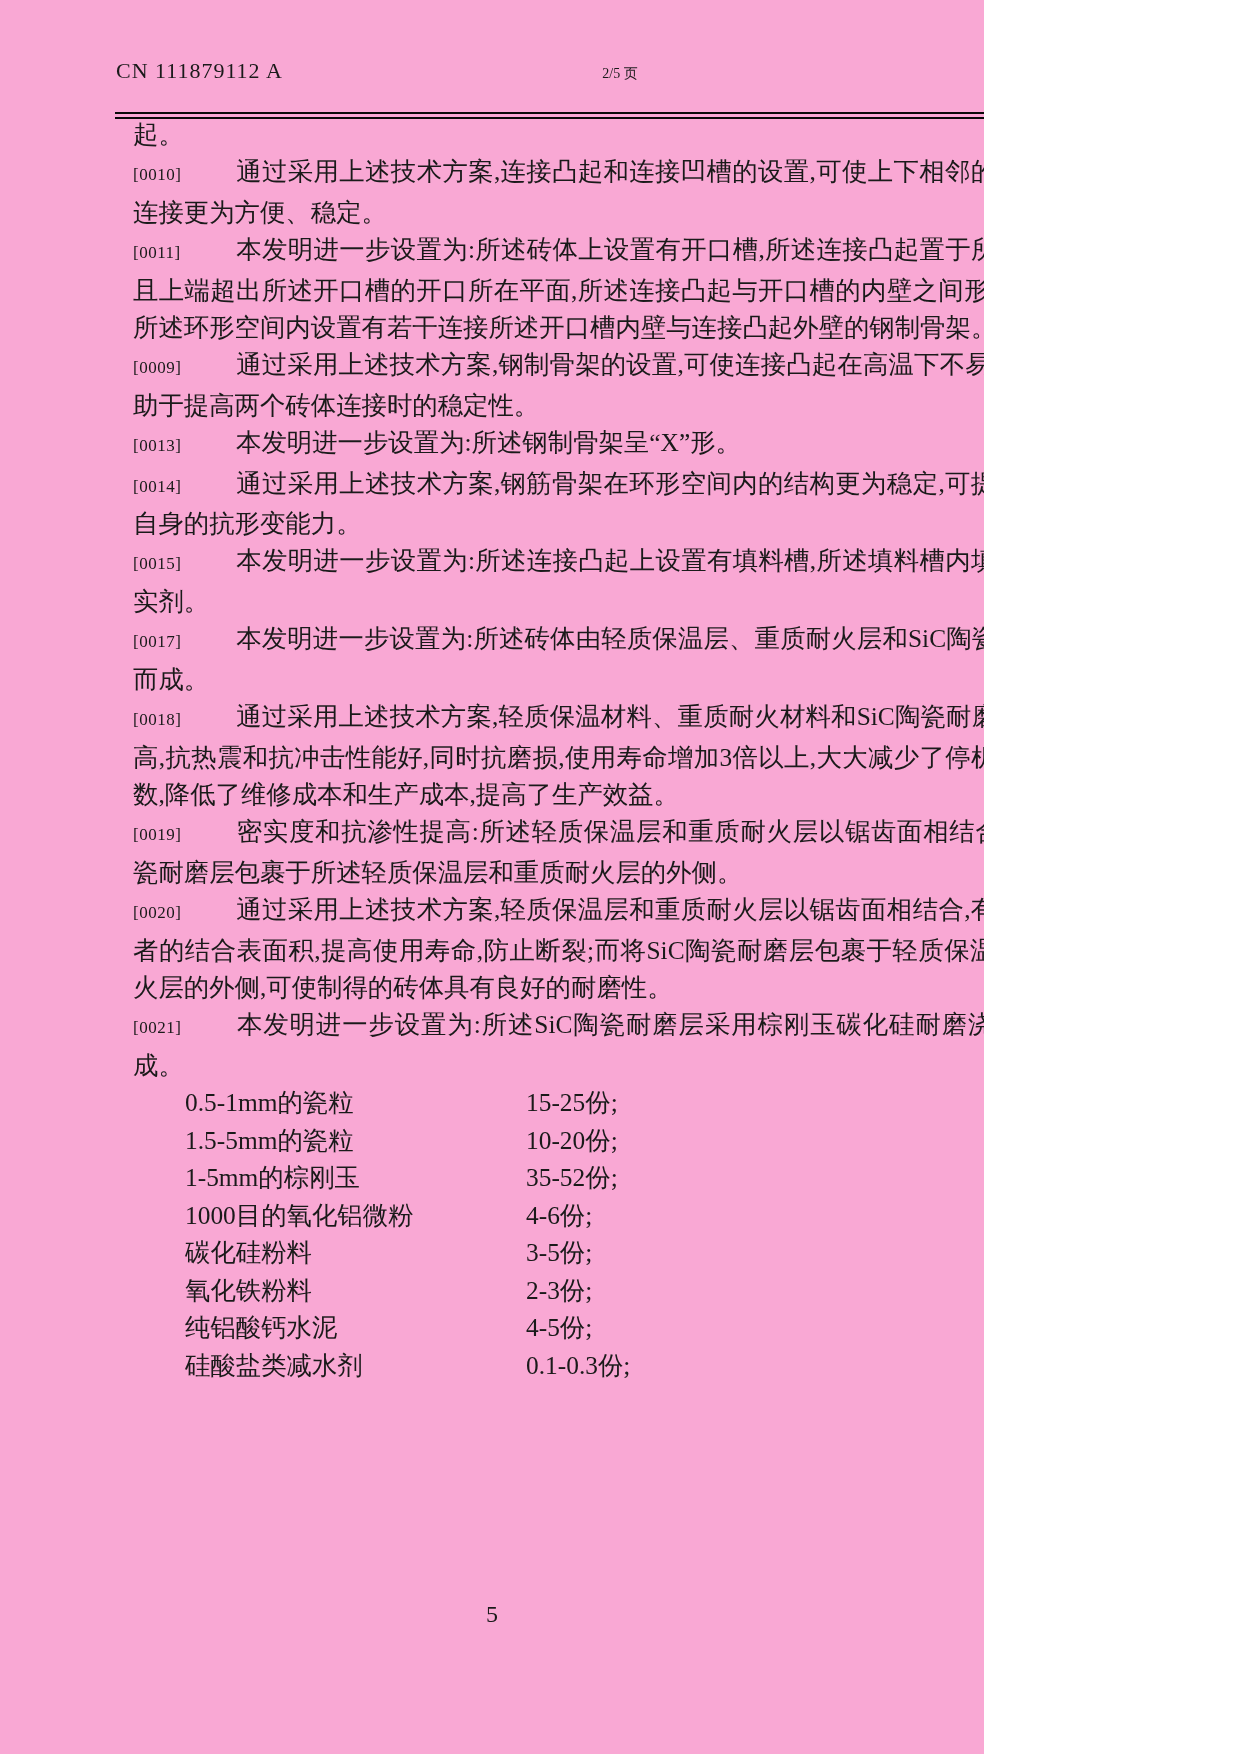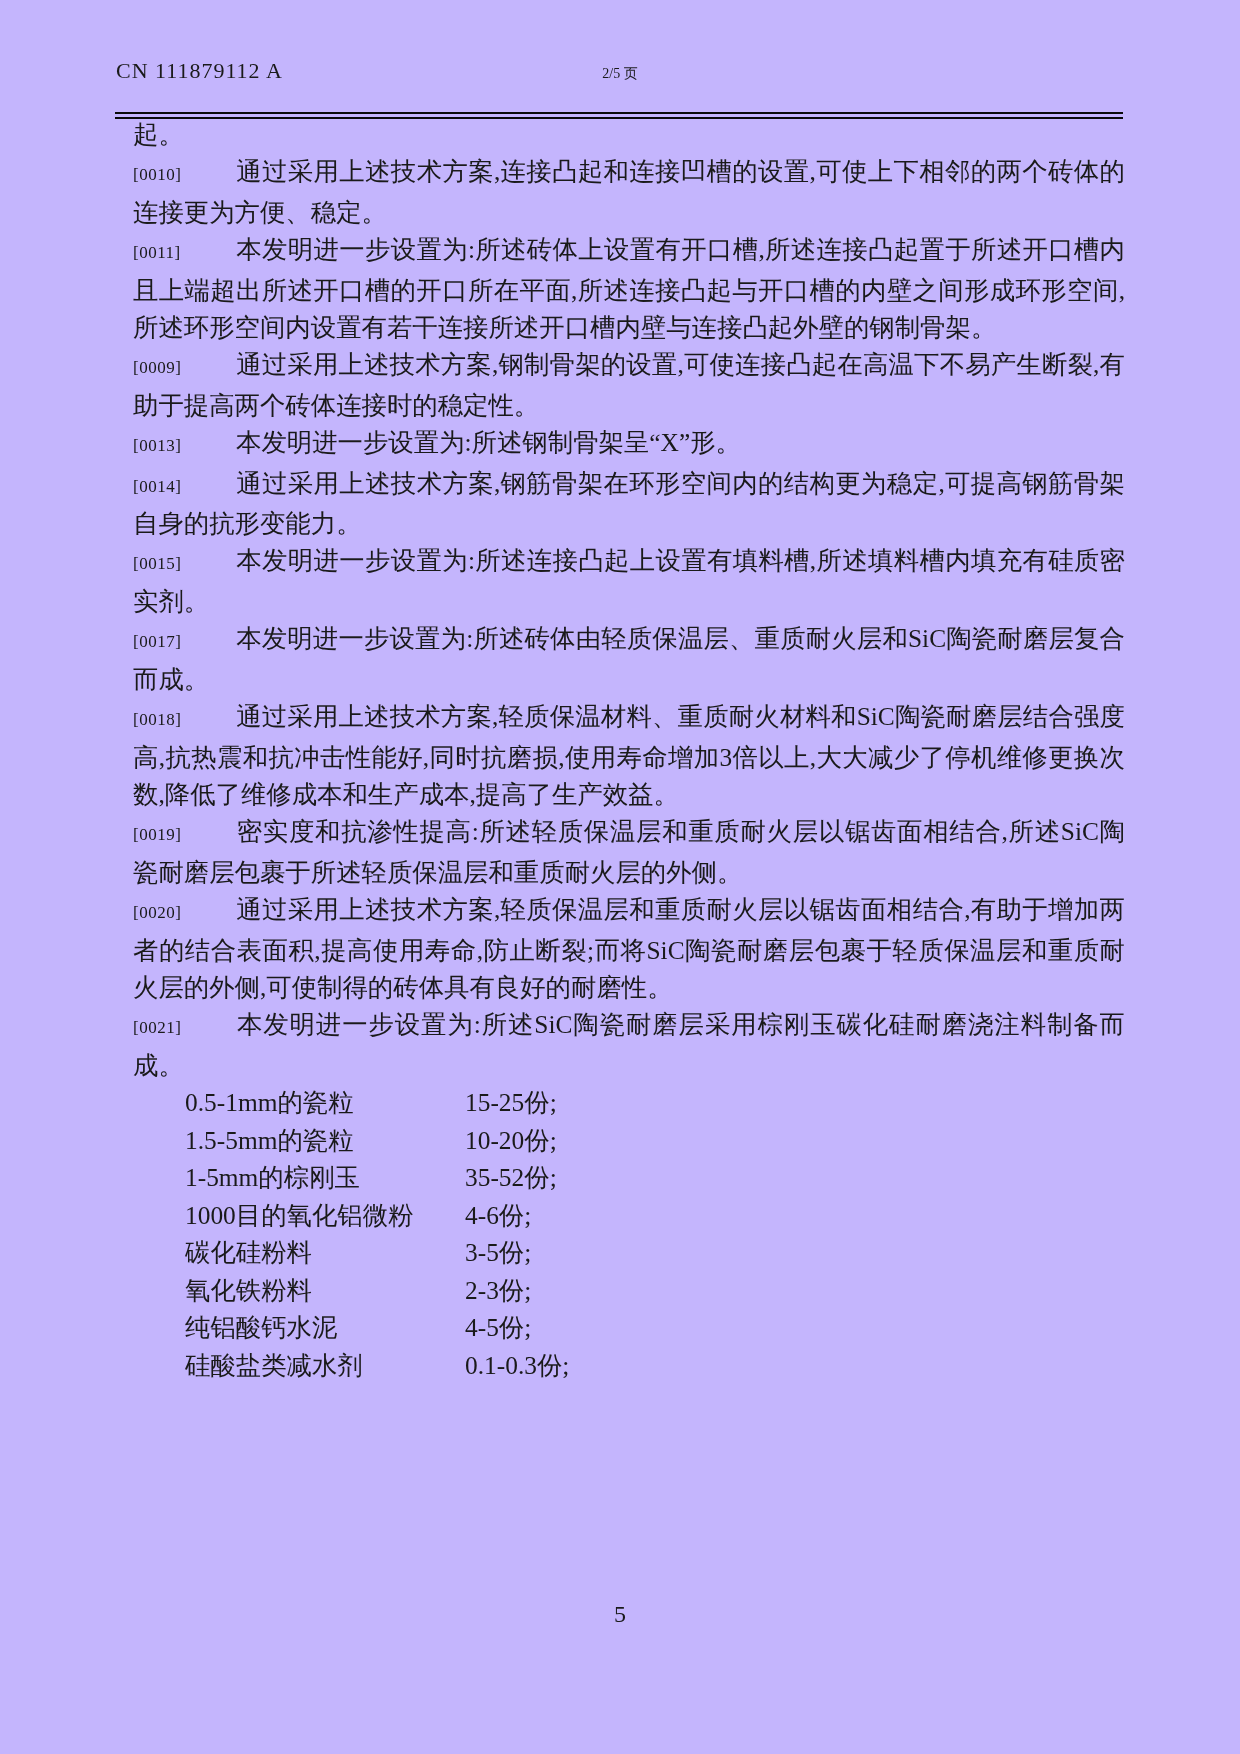--- a/index.html
+++ b/index.html
@@ -1,20 +1,20 @@
 <!DOCTYPE html>
 <html><head>
 <meta charset="utf-8">
 <style>
   html, body { margin: 0; padding: 0; }
   .page {
     position: relative;
-    width: 1240px;
+    width: 984px;
     height: 1754px;
-    background: #c4b5fd;
+    background: #f9a8d4;
     color: #1a1a1a;
     font-family: "Liberation Serif", "DejaVu Serif", serif;
     overflow: hidden;
   }
 
   
   .header {
     position: absolute;
     left: 116px;
     width: 1008px;
@@ -70,23 +70,24 @@
     font-size: 17px;
     letter-spacing: 0.5px;
   }
 
   
   .ingredients { margin: 0; padding: 0; }
   .ing-row {
     display: flex;
     padding-left: 52px;
     line-height: 37.5px;
+    gap: 32px;
   }
   .ing-name { width: 280px; flex: 0 0 auto; }
-  .ing-amount { flex: 0 0 auto; }
+  .ing-amount { flex: 0 0 auto; margin-left: 29px; }
 
   
   .footer {
     position: absolute;
     top: 1601px;
     left: 0;
     width: 100%;
     text-align: center;
     font-size: 24px;
   }

